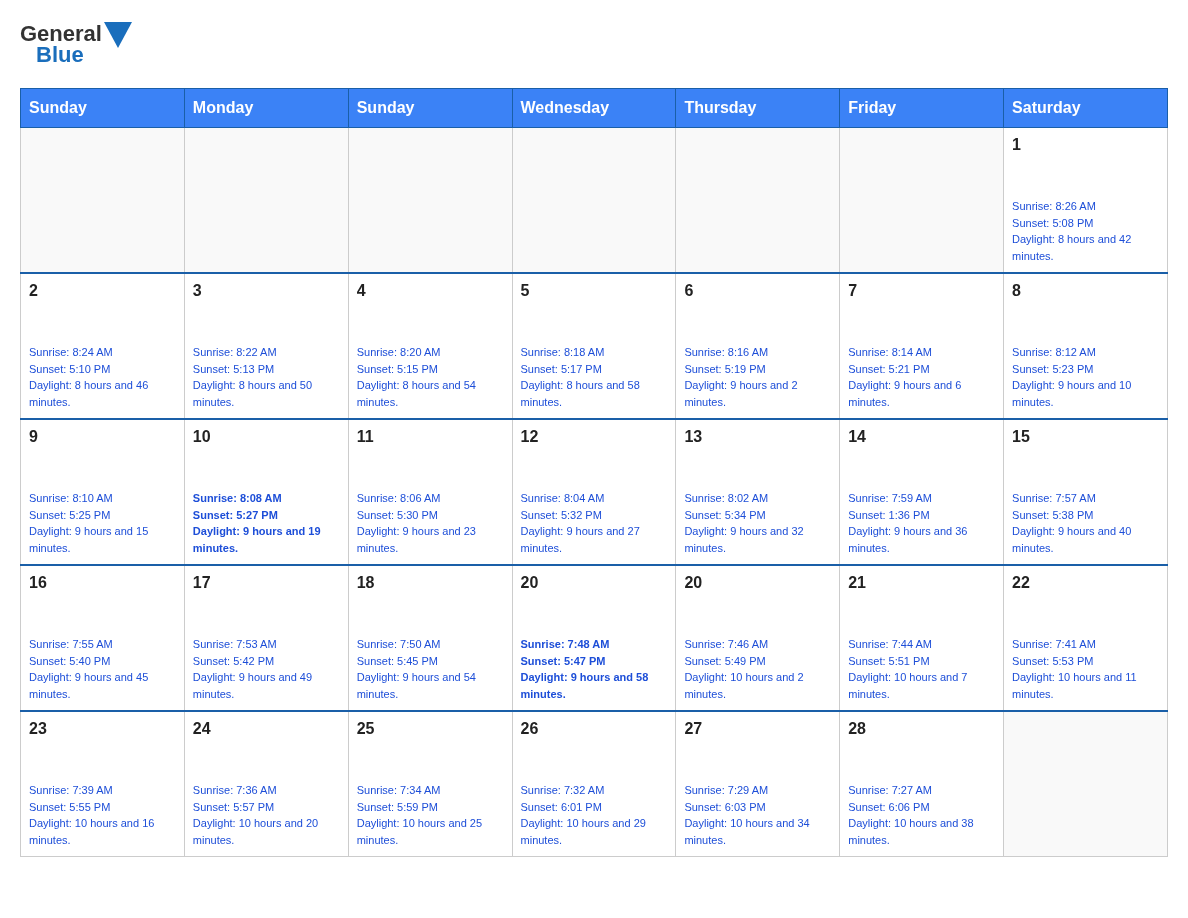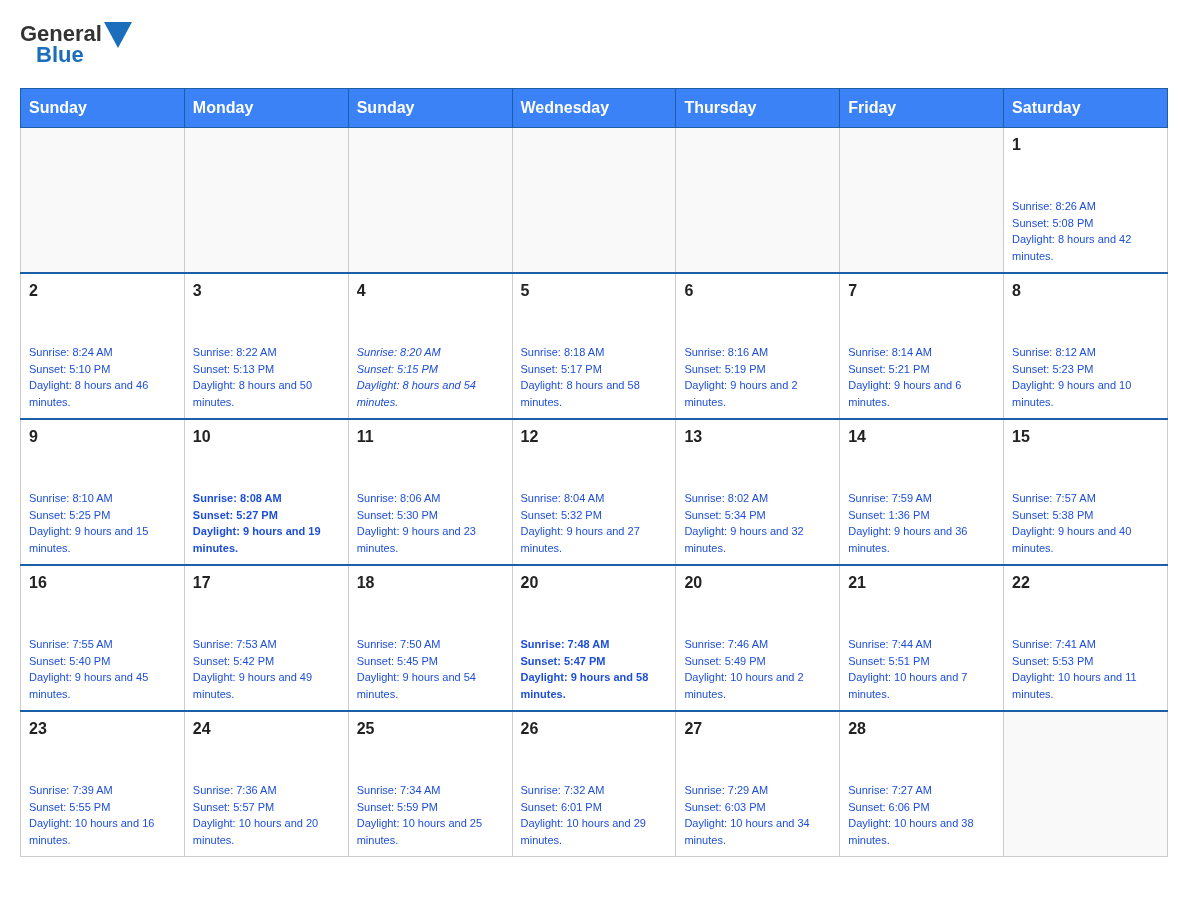--- a/index.html
+++ b/index.html
@@ -140,21 +140,21 @@
 Daylight: 8 hours and 46 minutes.</div>
         </td>
         <td>
           <span class="day-number">3</span>
           <div class="day-info" style="white-space: pre-line;">Sunrise: 8:22 AM
 Sunset: 5:13 PM
 Daylight: 8 hours and 50 minutes.</div>
         </td>
         <td>
           <span class="day-number">4</span>
-          <div class="day-info" style="white-space: pre-line; font-style: italic;">Sunrise: 8:20 AM
+          <div class="day-info" style="white-space: pre-line;">Sunrise: 8:20 AM
 Sunset: 5:15 PM
 Daylight: 8 hours and 54 minutes.</div>
         </td>
         <td>
           <span class="day-number">5</span>
           <div class="day-info" style="white-space: pre-line;">Sunrise: 8:18 AM
 Sunset: 5:17 PM
 Daylight: 8 hours and 58 minutes.</div>
         </td>
         <td>

